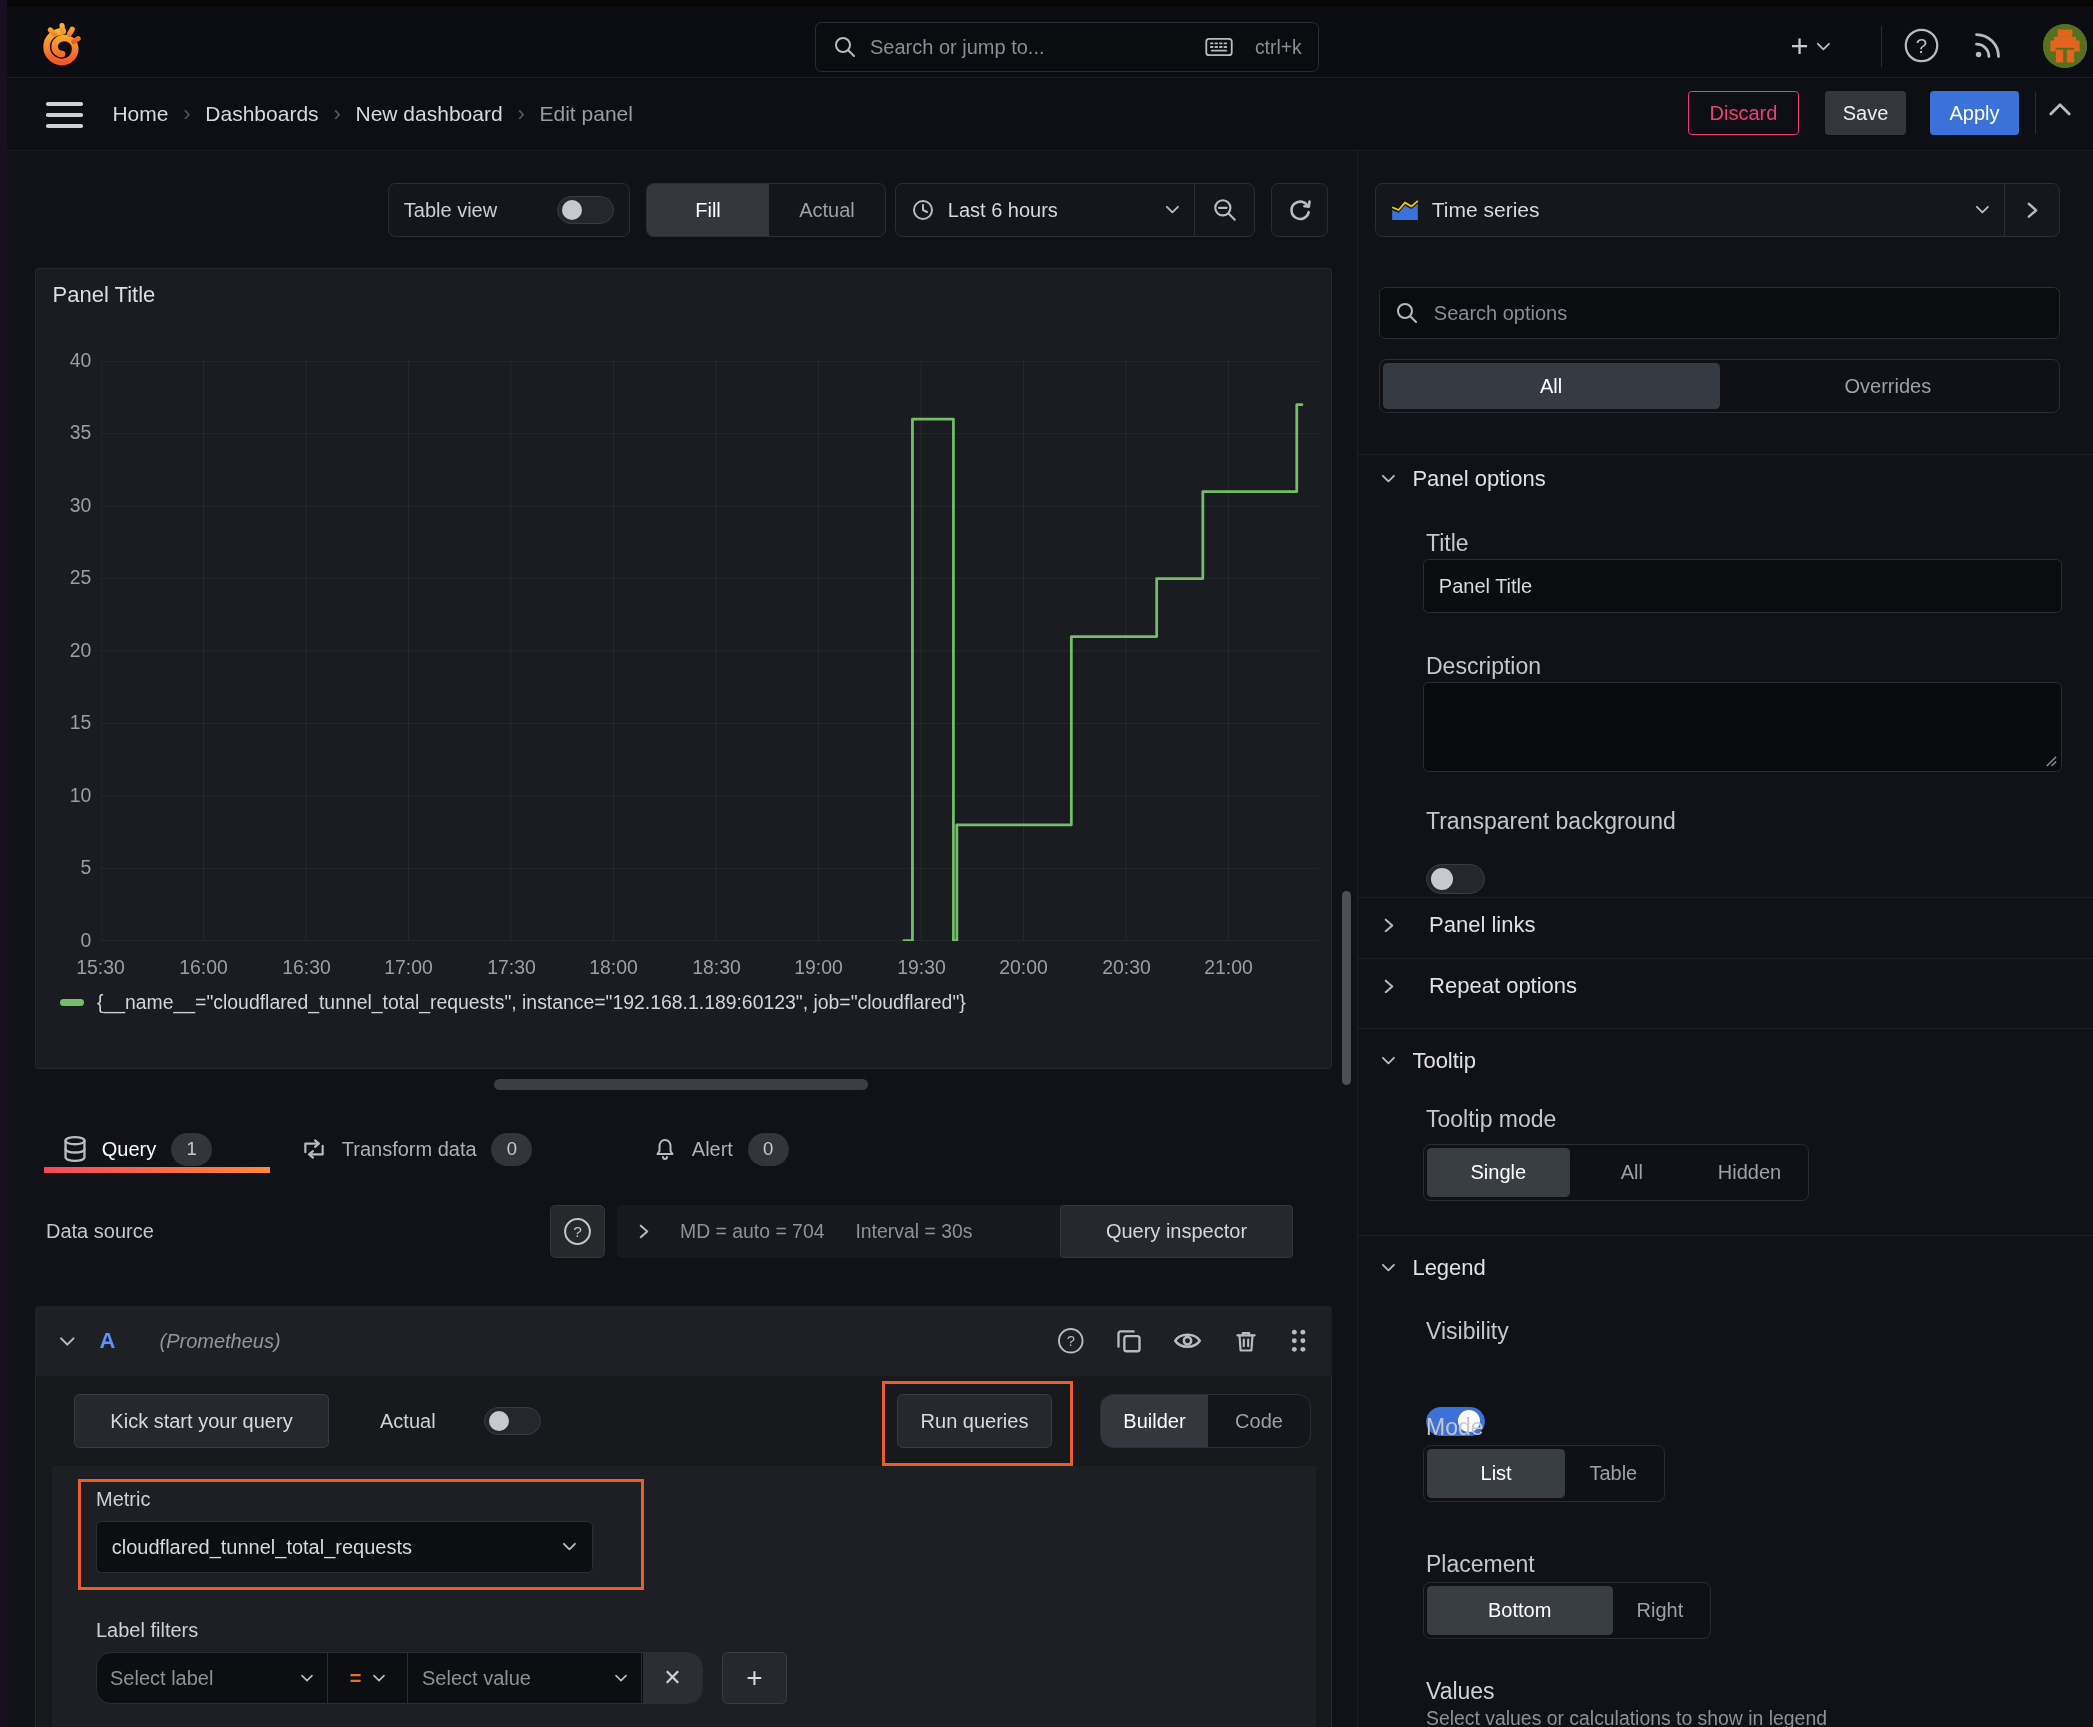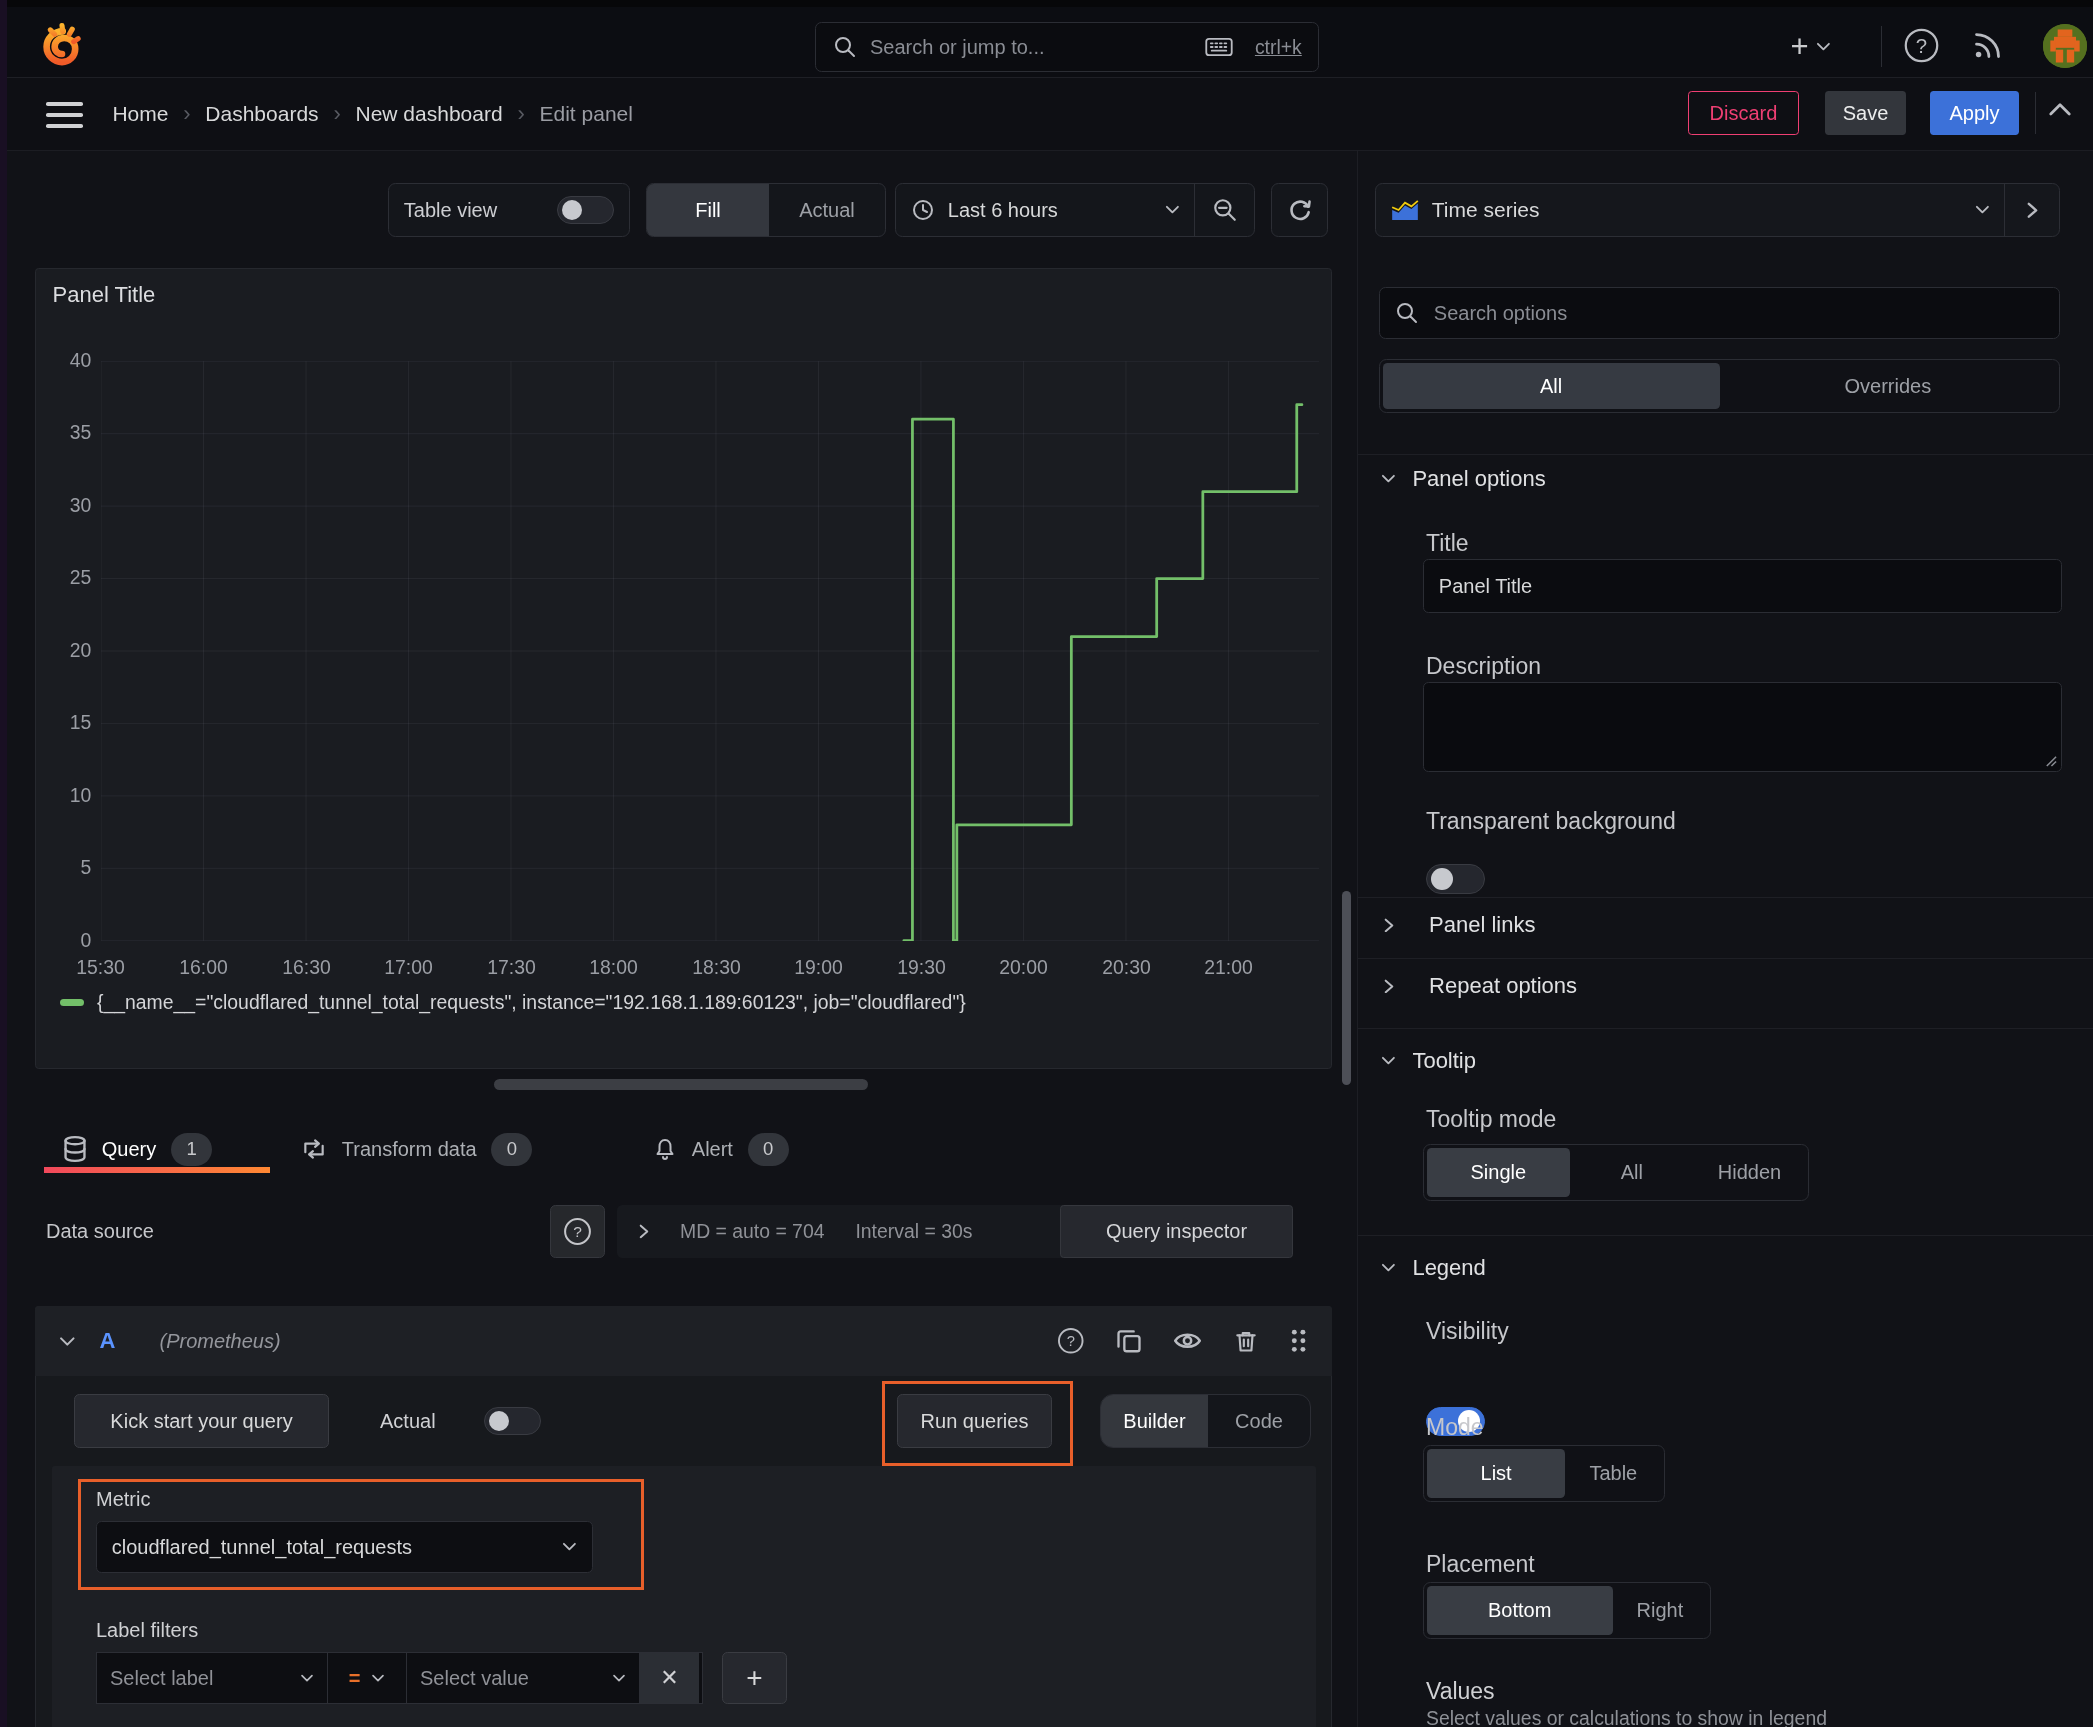--- a/index.html
+++ b/index.html
@@ -11,21 +11,21 @@
 
   
   #strip-top{left:0;top:0;width:2093px;height:7.4px;background:#070709;}
   #strip-left{left:0;top:0;width:7.4px;height:1728px;background:#190f23;}
 
   
   #topbar{left:7.4px;top:7.4px;width:2086px;height:70px;background:#0c0d12;border-bottom:0.9px solid #1e1f25;}
   #logo{left:33px;top:14.8px;width:44px;height:48px;}
   #searchbox{left:808px;top:14.8px;width:504px;height:50px;background:#0b0c10;border:0.9px solid #2b2d34;border-radius:6.5px;display:flex;align-items:center;padding:0 16.6px;box-sizing:border-box;gap:13px;}
   #searchbox .ph{color:#8a8d94;font-size:20px;flex:1;}
-  #searchbox .sc{color:#8a8d94;font-size:19.4px;display:flex;align-items:center;gap:22px;text-decoration:underline;}
+  #searchbox .sc{color:#8a8d94;font-size:19.4px;display:flex;align-items:center;gap:22px;}
   #tb-plus{left:1783px;top:20px;width:68px;height:39px;display:flex;align-items:center;gap:7.4px;color:#c9cacd;}
   #tb-div{left:1874px;top:18.5px;width:0.9px;height:41px;background:#2b2d34;}
   #tb-help{left:1896px;top:20px;}
   #tb-rss{left:1964px;top:22px;}
   #tb-avatar{left:2036px;top:16.6px;width:44px;height:44px;border-radius:50%;overflow:hidden;background:#55701f;}
 
   
   #crumbbar{left:7.4px;top:78px;width:2086px;height:72px;background:#0e0f14;border-bottom:0.9px solid #1c1d23;}
   #hamburger{left:39px;top:24px;width:37px;height:26px;display:flex;flex-direction:column;justify-content:space-between;}
   #hamburger div{height:3.7px;background:#d0d1d4;border-radius:1.8px;}
@@ -108,21 +108,21 @@
   #bc-seg{left:1100px;top:1394px;width:211px;height:54px;border:0.9px solid #2c2e35;border-radius:13px;display:flex;overflow:hidden;box-sizing:border-box;background:#14161b;}
   #bc-seg .cell{display:flex;align-items:center;justify-content:center;font-size:20px;color:#9da0a6;}
   #bc-seg .cell.sel{background:#34373d;color:#fff;width:107px;}
   #bc-seg .cell:last-child{flex:1;}
   #metric-area{left:52px;top:1466px;width:1264px;height:274px;background:#1d1f24;border-radius:2.8px;}
   #metric-annot{left:78px;top:1479px;width:560px;height:105px;border:3.7px solid #e85f2a;z-index:4;}
   #metric-label{left:96px;top:1488px;font-size:20px;color:#cfd0d3;}
   #metric-dd{left:96px;top:1521px;width:497px;height:52px;}
   #metric-dd .grow{flex:1;}
   #lf-label{left:96px;top:1619px;font-size:20px;color:#cfd0d3;}
-  #lf-group{left:96px;top:1652px;width:607px;height:52px;border:0.9px solid #2c2e35;border-radius:0;display:flex;box-sizing:border-box;background:#0d0e12;overflow:hidden;}
+  #lf-group{left:96px;top:1652px;width:607px;height:52px;border:0.9px solid #2c2e35;border-radius:15px;display:flex;box-sizing:border-box;background:#0d0e12;overflow:hidden;justify-content:space-between;}
   #lf-group .seg{display:flex;align-items:center;padding:0 13px;gap:11px;font-size:20px;color:#8f9197;box-sizing:border-box;border-right:0.9px solid #2c2e35;}
   #lf-group .seg .grow{flex:1;}
   #lf-eq{color:#e8702a !important;justify-content:center;}
   #lf-x{width:59px;background:#2b2e34;color:#d0d1d4;display:flex;align-items:center;justify-content:center;font-size:22px;}
   #plus-btn{left:722px;top:1652px;width:65px;height:52px;font-size:28px;}
 
   #scroll-thumb{left:1342px;top:891px;width:9.2px;height:194px;border-radius:4.6px;background:#4d4f57;}
   #side-divider{left:1357px;top:150px;width:0.9px;height:1577px;background:#1d1e24;}
 
   

